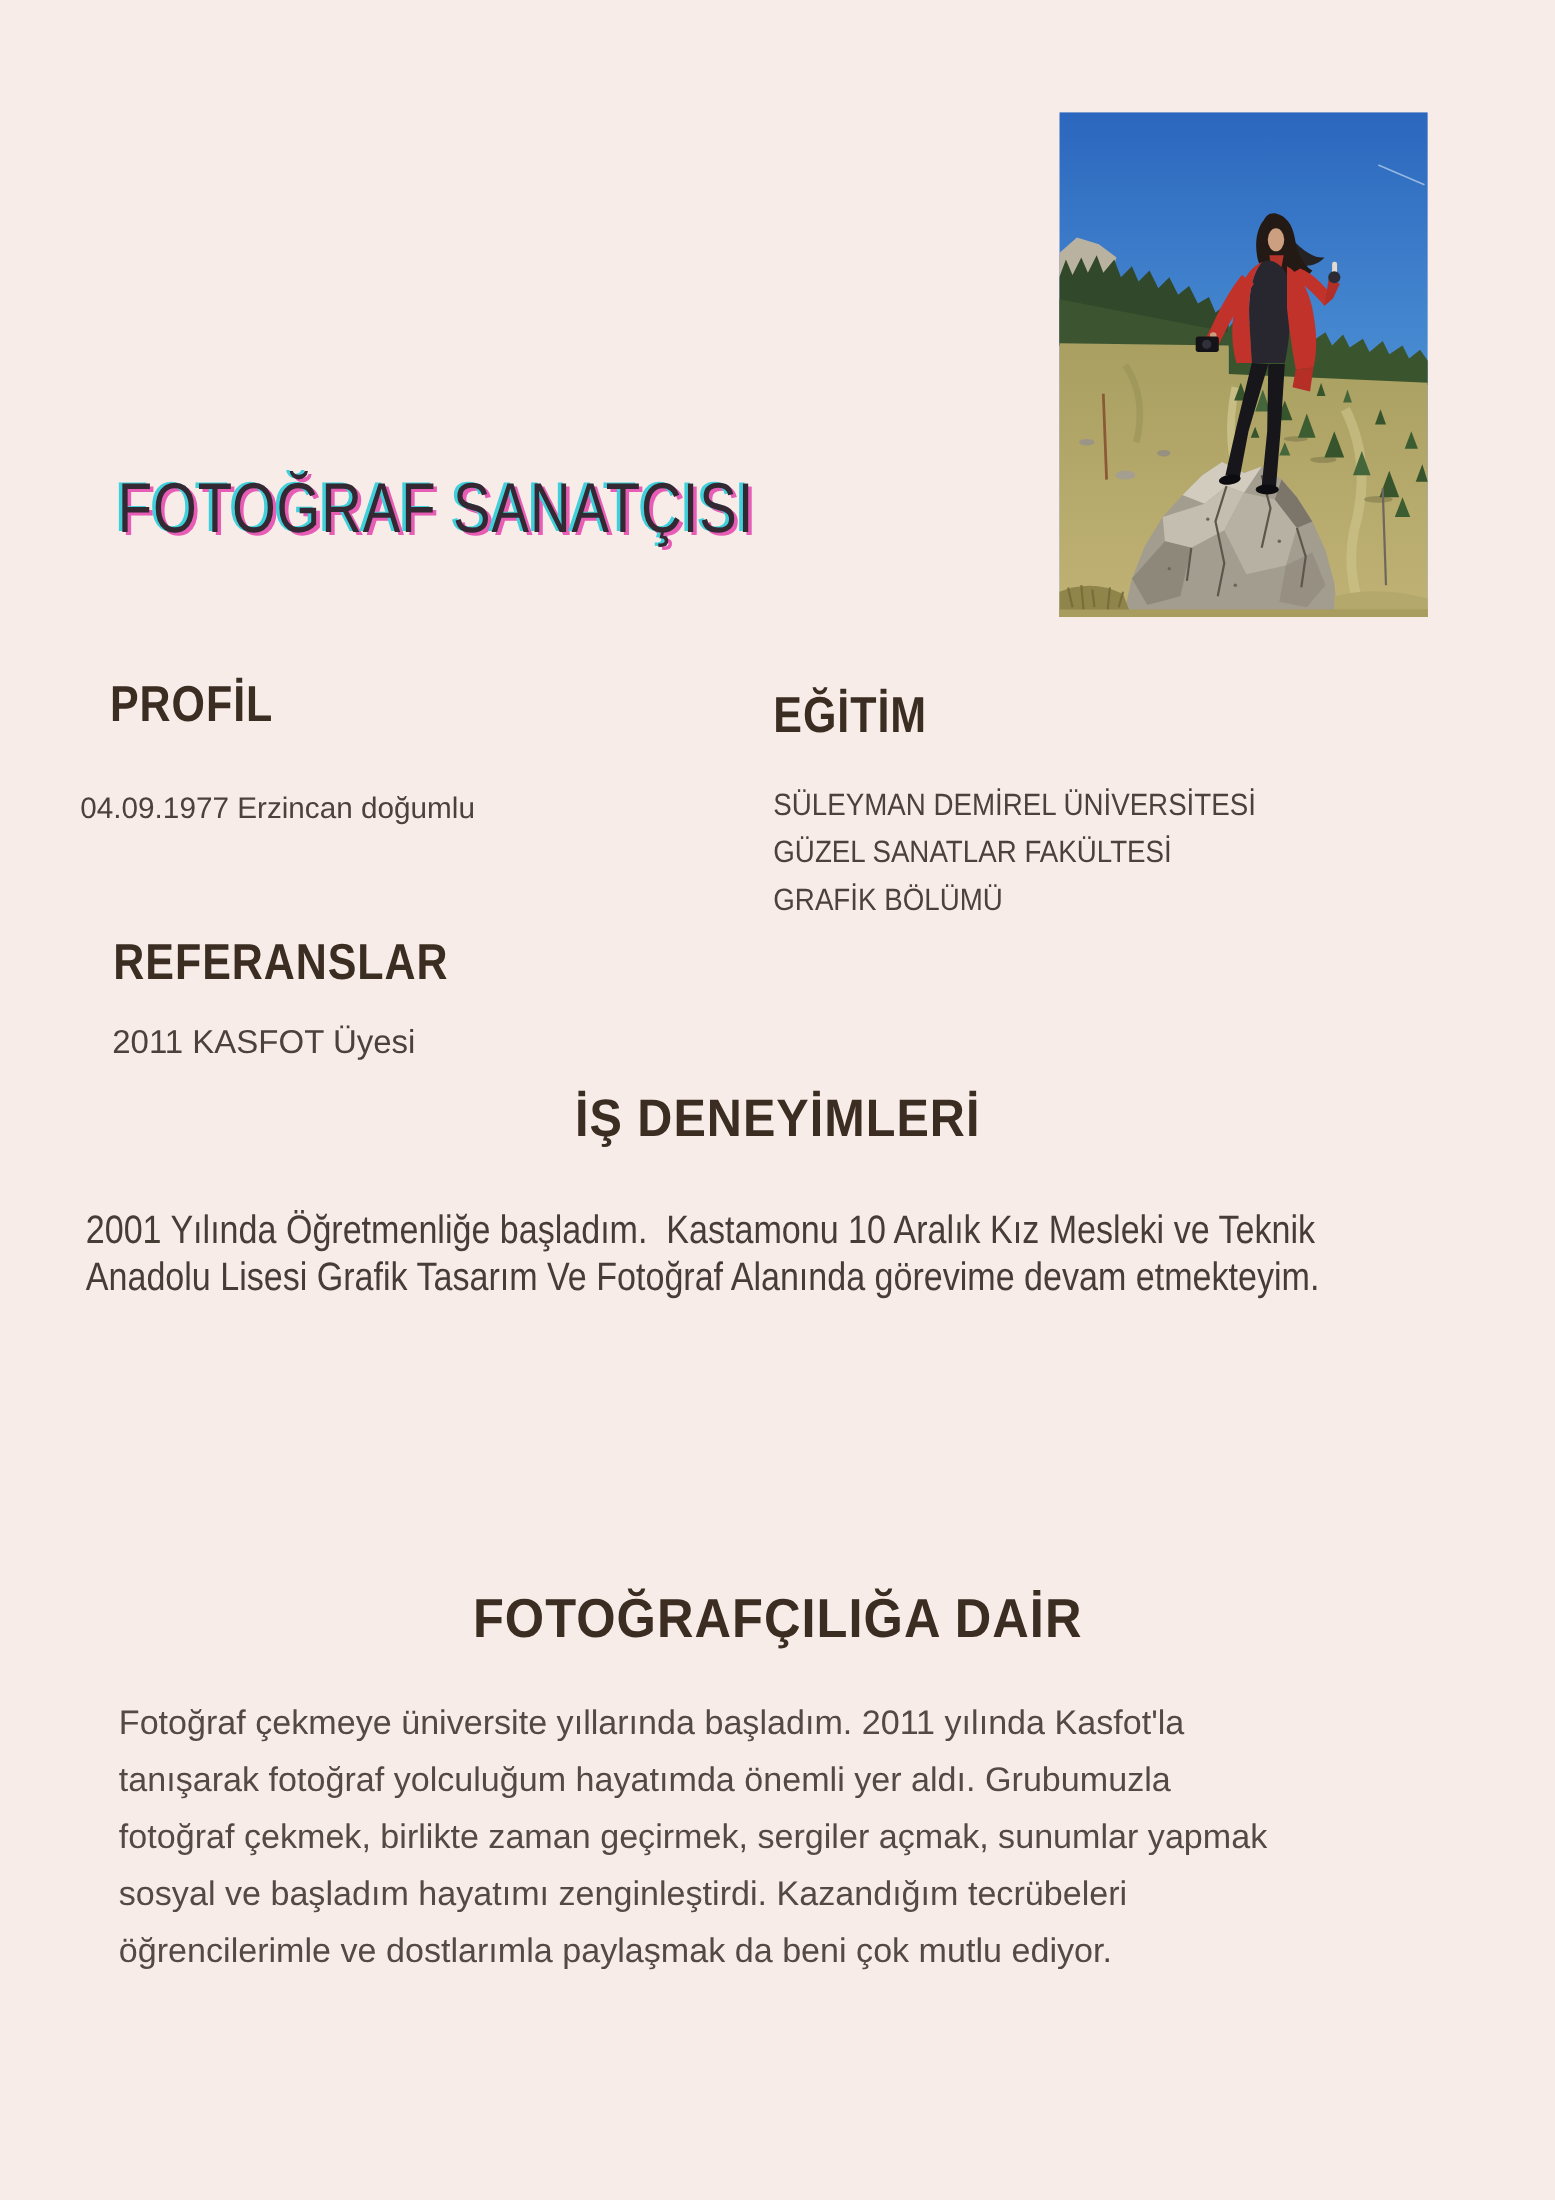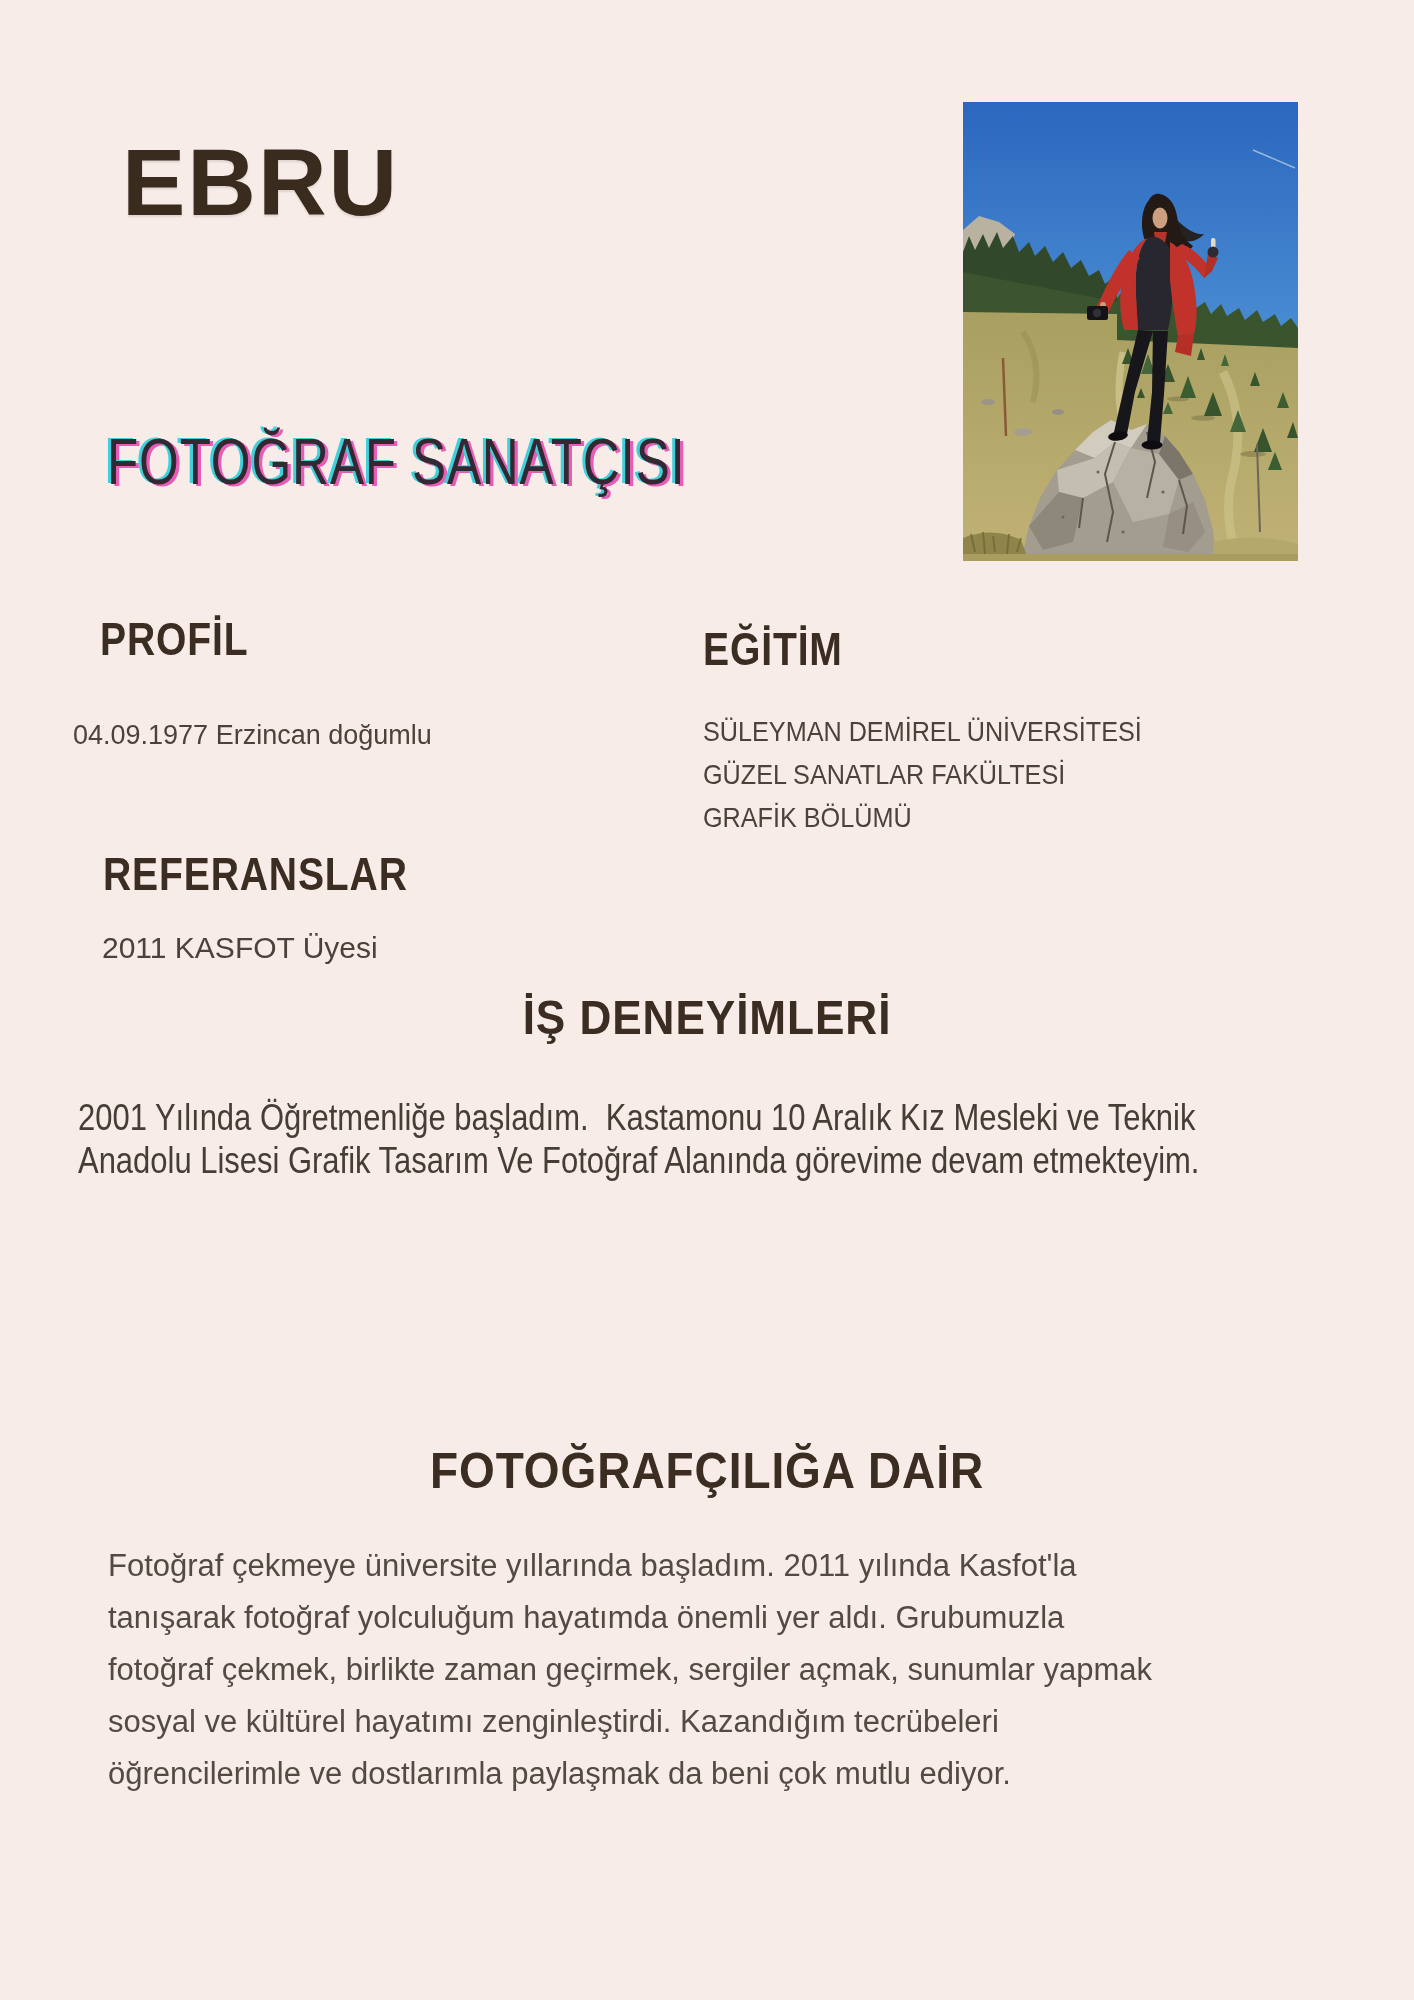--- a/index.html
+++ b/index.html
@@ -75,21 +75,20 @@
     position:absolute;left:108px;top:1540px;
     font-size:31px;line-height:52px;color:#544a44;
   }
 </style>
 </head>
 <body>
 
 <div class="page">
 
   <h1 class="name" style="margin:0;">
-    <div>EBRU</div>
   </h1>
 
   <div class="job-title">FOTOĞRAF SANATÇISI</div>
 
   <figure class="photo" aria-label="Kayalıkta ayakta duran kırmızı ceketli fotoğrafçı, arkada çam ormanı ve mavi gökyüzü">
     <svg viewBox="0 0 335 459" preserveAspectRatio="none" role="img">
       <defs>
         <linearGradient id="sky" x1="0" y1="0" x2="0" y2="1">
           <stop offset="0" stop-color="#2b67be"></stop>
           <stop offset="0.6" stop-color="#4f93d6"></stop>
@@ -219,17 +218,17 @@
   <div class="is-body">
     <div class="body-line">2001 Yılında Öğretmenliğe başladım.  Kastamonu 10 Aralık Kız Mesleki ve Teknik</div>
     <div class="body-line">Anadolu Lisesi Grafik Tasarım Ve Fotoğraf Alanında görevime devam etmekteyim.</div>
   </div>
 
   <h2 class="sec-h centered h-foto">FOTOĞRAFÇILIĞA DAİR</h2>
   <div class="foto-body">
     <div class="body-line">Fotoğraf çekmeye üniversite yıllarında başladım. 2011 yılında Kasfot'la</div>
     <div class="body-line">tanışarak fotoğraf yolculuğum hayatımda önemli yer aldı. Grubumuzla</div>
     <div class="body-line">fotoğraf çekmek, birlikte zaman geçirmek, sergiler açmak, sunumlar yapmak</div>
-    <div class="body-line">sosyal ve kültürel hayatımı zenginleştirdi. Kazandığım tecrübeleri</div>
+    <div class="body-line">sosyal ve başladım hayatımı zenginleştirdi. Kazandığım tecrübeleri</div>
     <div class="body-line">öğrencilerimle ve dostlarımla paylaşmak da beni çok mutlu ediyor.</div>
   </div>
 
 </div>
 
 </body></html>

